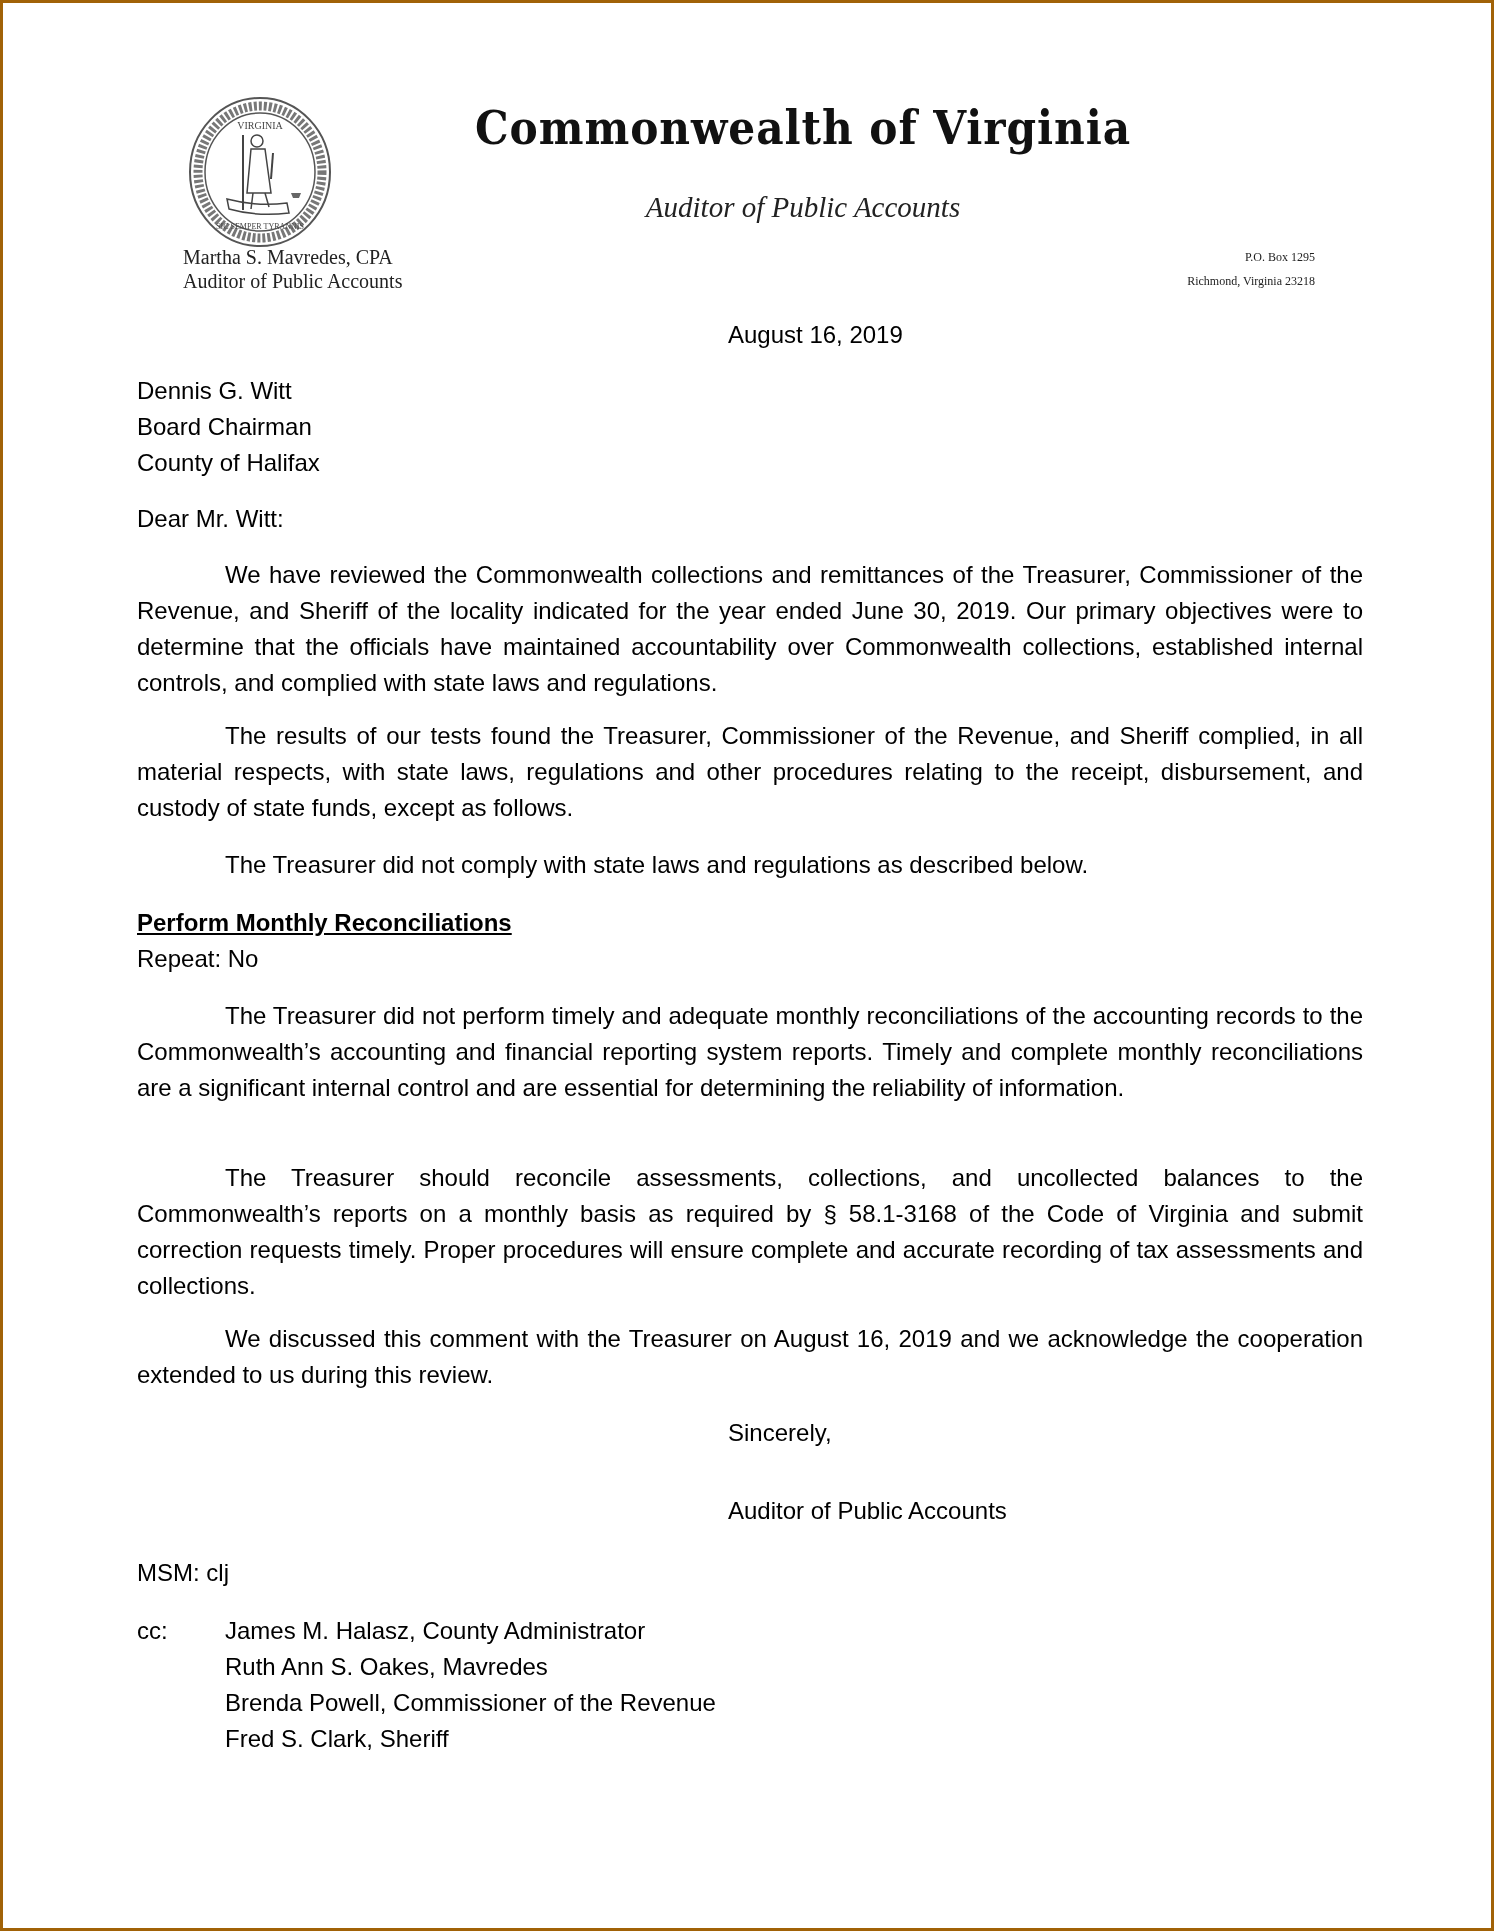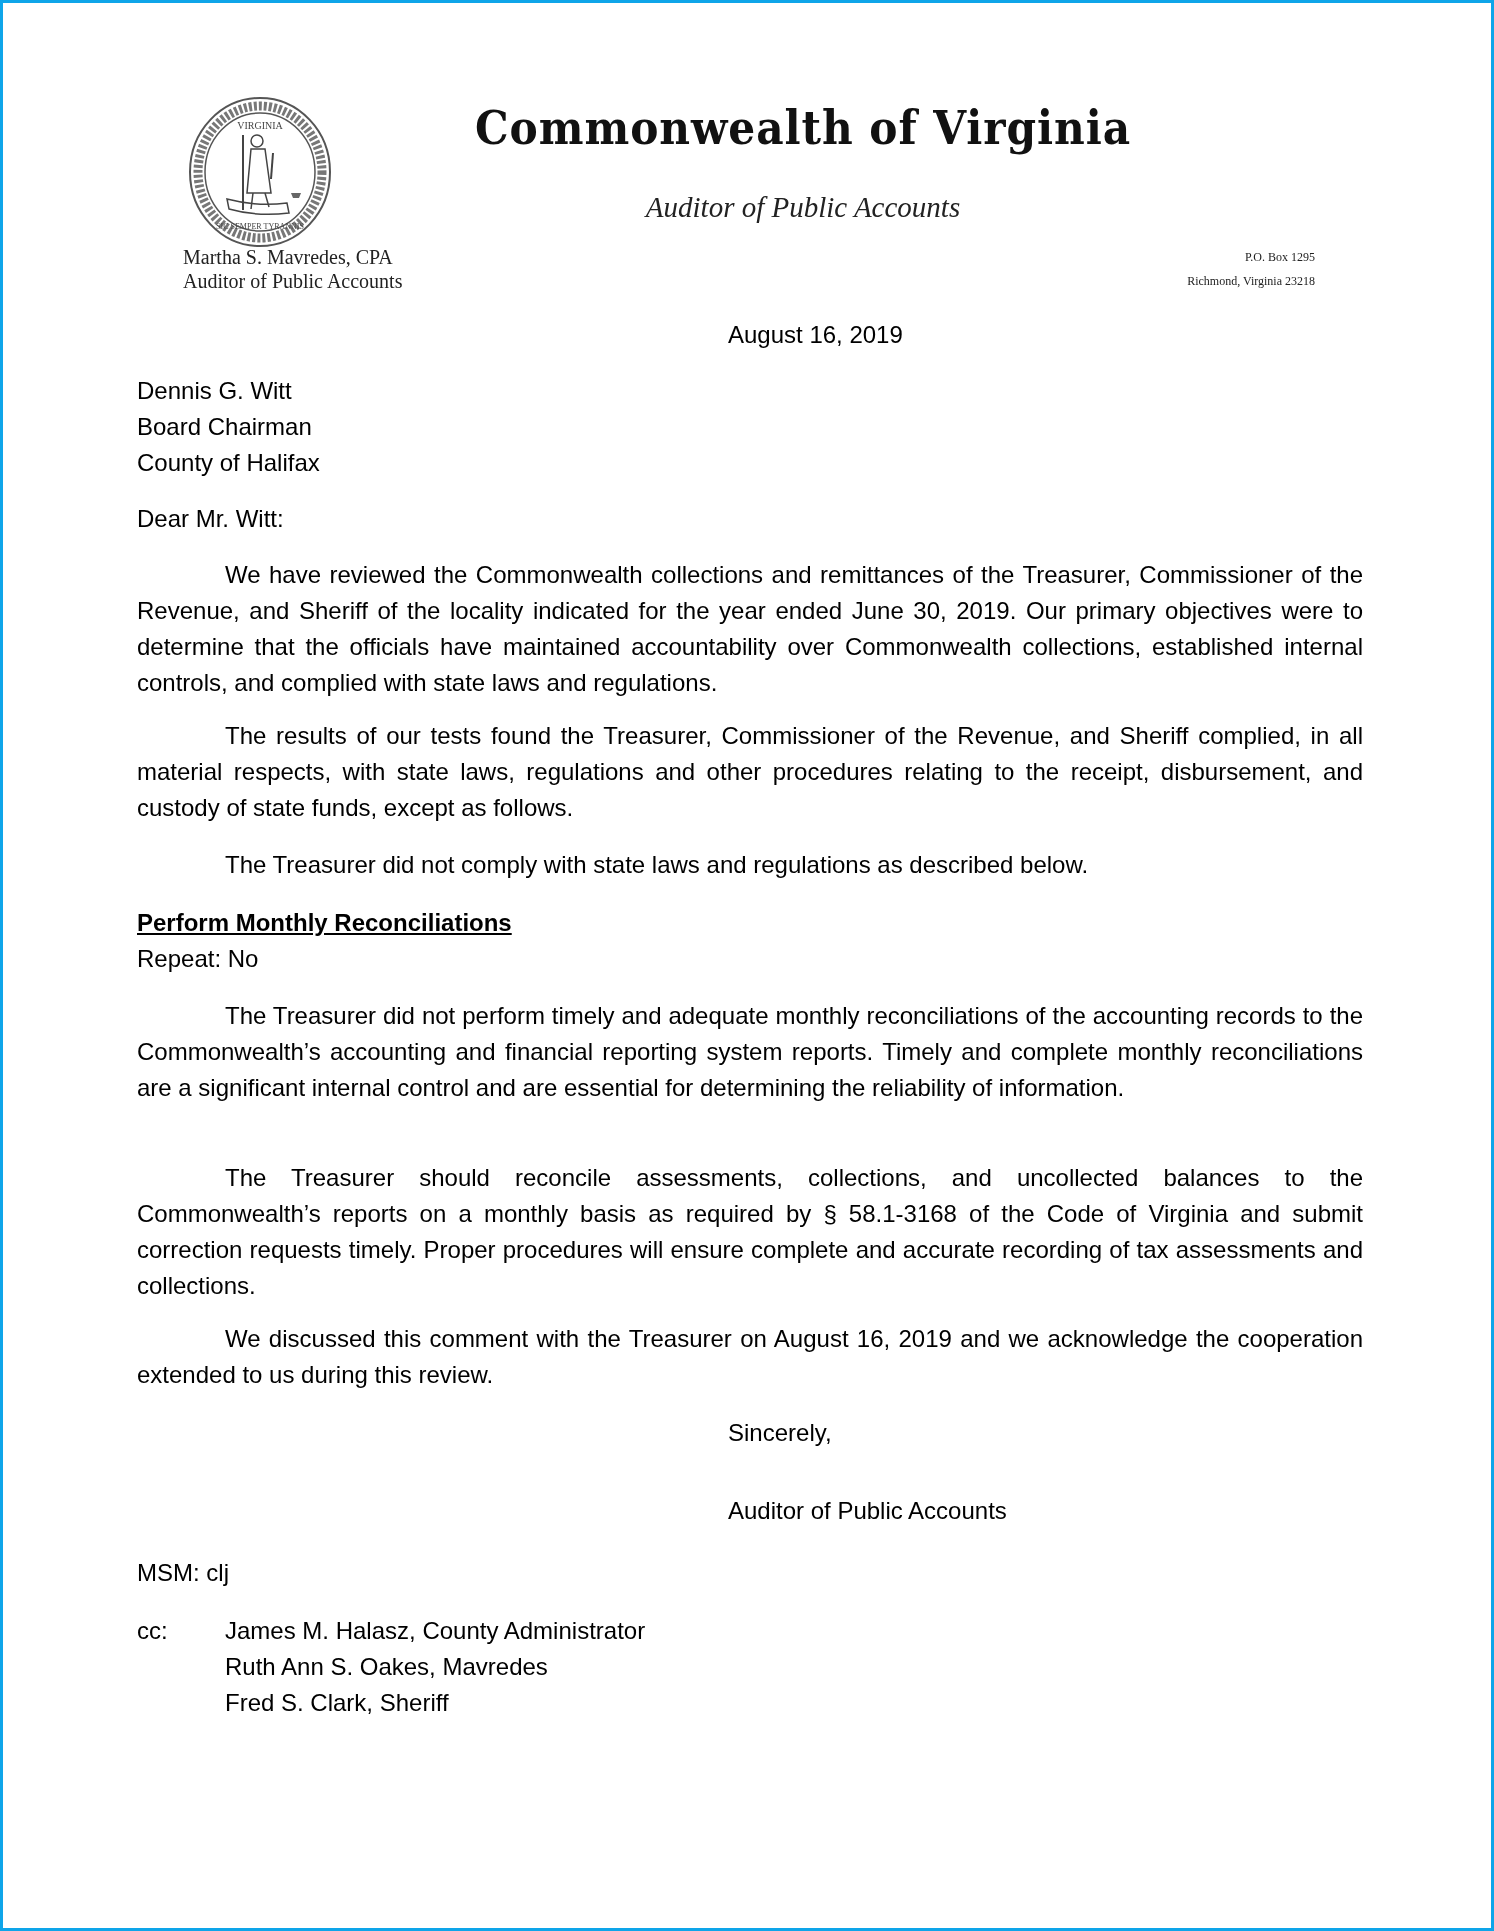--- a/index.html
+++ b/index.html
@@ -1,21 +1,21 @@
 <!DOCTYPE html>
 <html><head>
   <meta charset="utf-8">
   <style>
     html, body { margin: 0; padding: 0; background: #ffffff; }
     body { width: 1494px; height: 1931px; position: relative; overflow: hidden; }
     .page {
       position: absolute; left: 0; top: 0;
       width: 1494px; height: 1931px;
       box-sizing: border-box;
-      border: 3px solid #0ea5e9;
+      border: 3px solid #a16207;
       background: #ffffff;
       color: #111111;
     }
     .abs { position: absolute; }
     .seal { left: 184px; top: 92px; width: 146px; height: 154px; }
     .title {
       left: 300px; width: 1000px; top: 98px; text-align: center;
       font-family: "DejaVu Serif", serif; font-weight: bold;
       font-size: 46px; letter-spacing: 1px; color: #111;
       transform: scaleX(0.92); transform-origin: center;
@@ -114,16 +114,17 @@
 
   <div class="abs body-font sig" style="top:1412px;">Sincerely,</div>
   <div class="abs body-font sig" style="top:1490px;">Auditor of Public Accounts</div>
 
   <div class="abs body-font initials">MSM: clj</div>
 
   <div class="abs body-font cc-label">cc:</div>
   <div class="abs body-font cc-list">
     <span class="line">James M. Halasz, County Administrator</span>
     <span class="line">Ruth Ann S. Oakes, Mavredes</span>
+    <span class="line">Brenda Powell, Commissioner of the Revenue</span>
     <span class="line">Fred S. Clark, Sheriff</span>
   </div>
 
 </div>
 
 </body></html>

